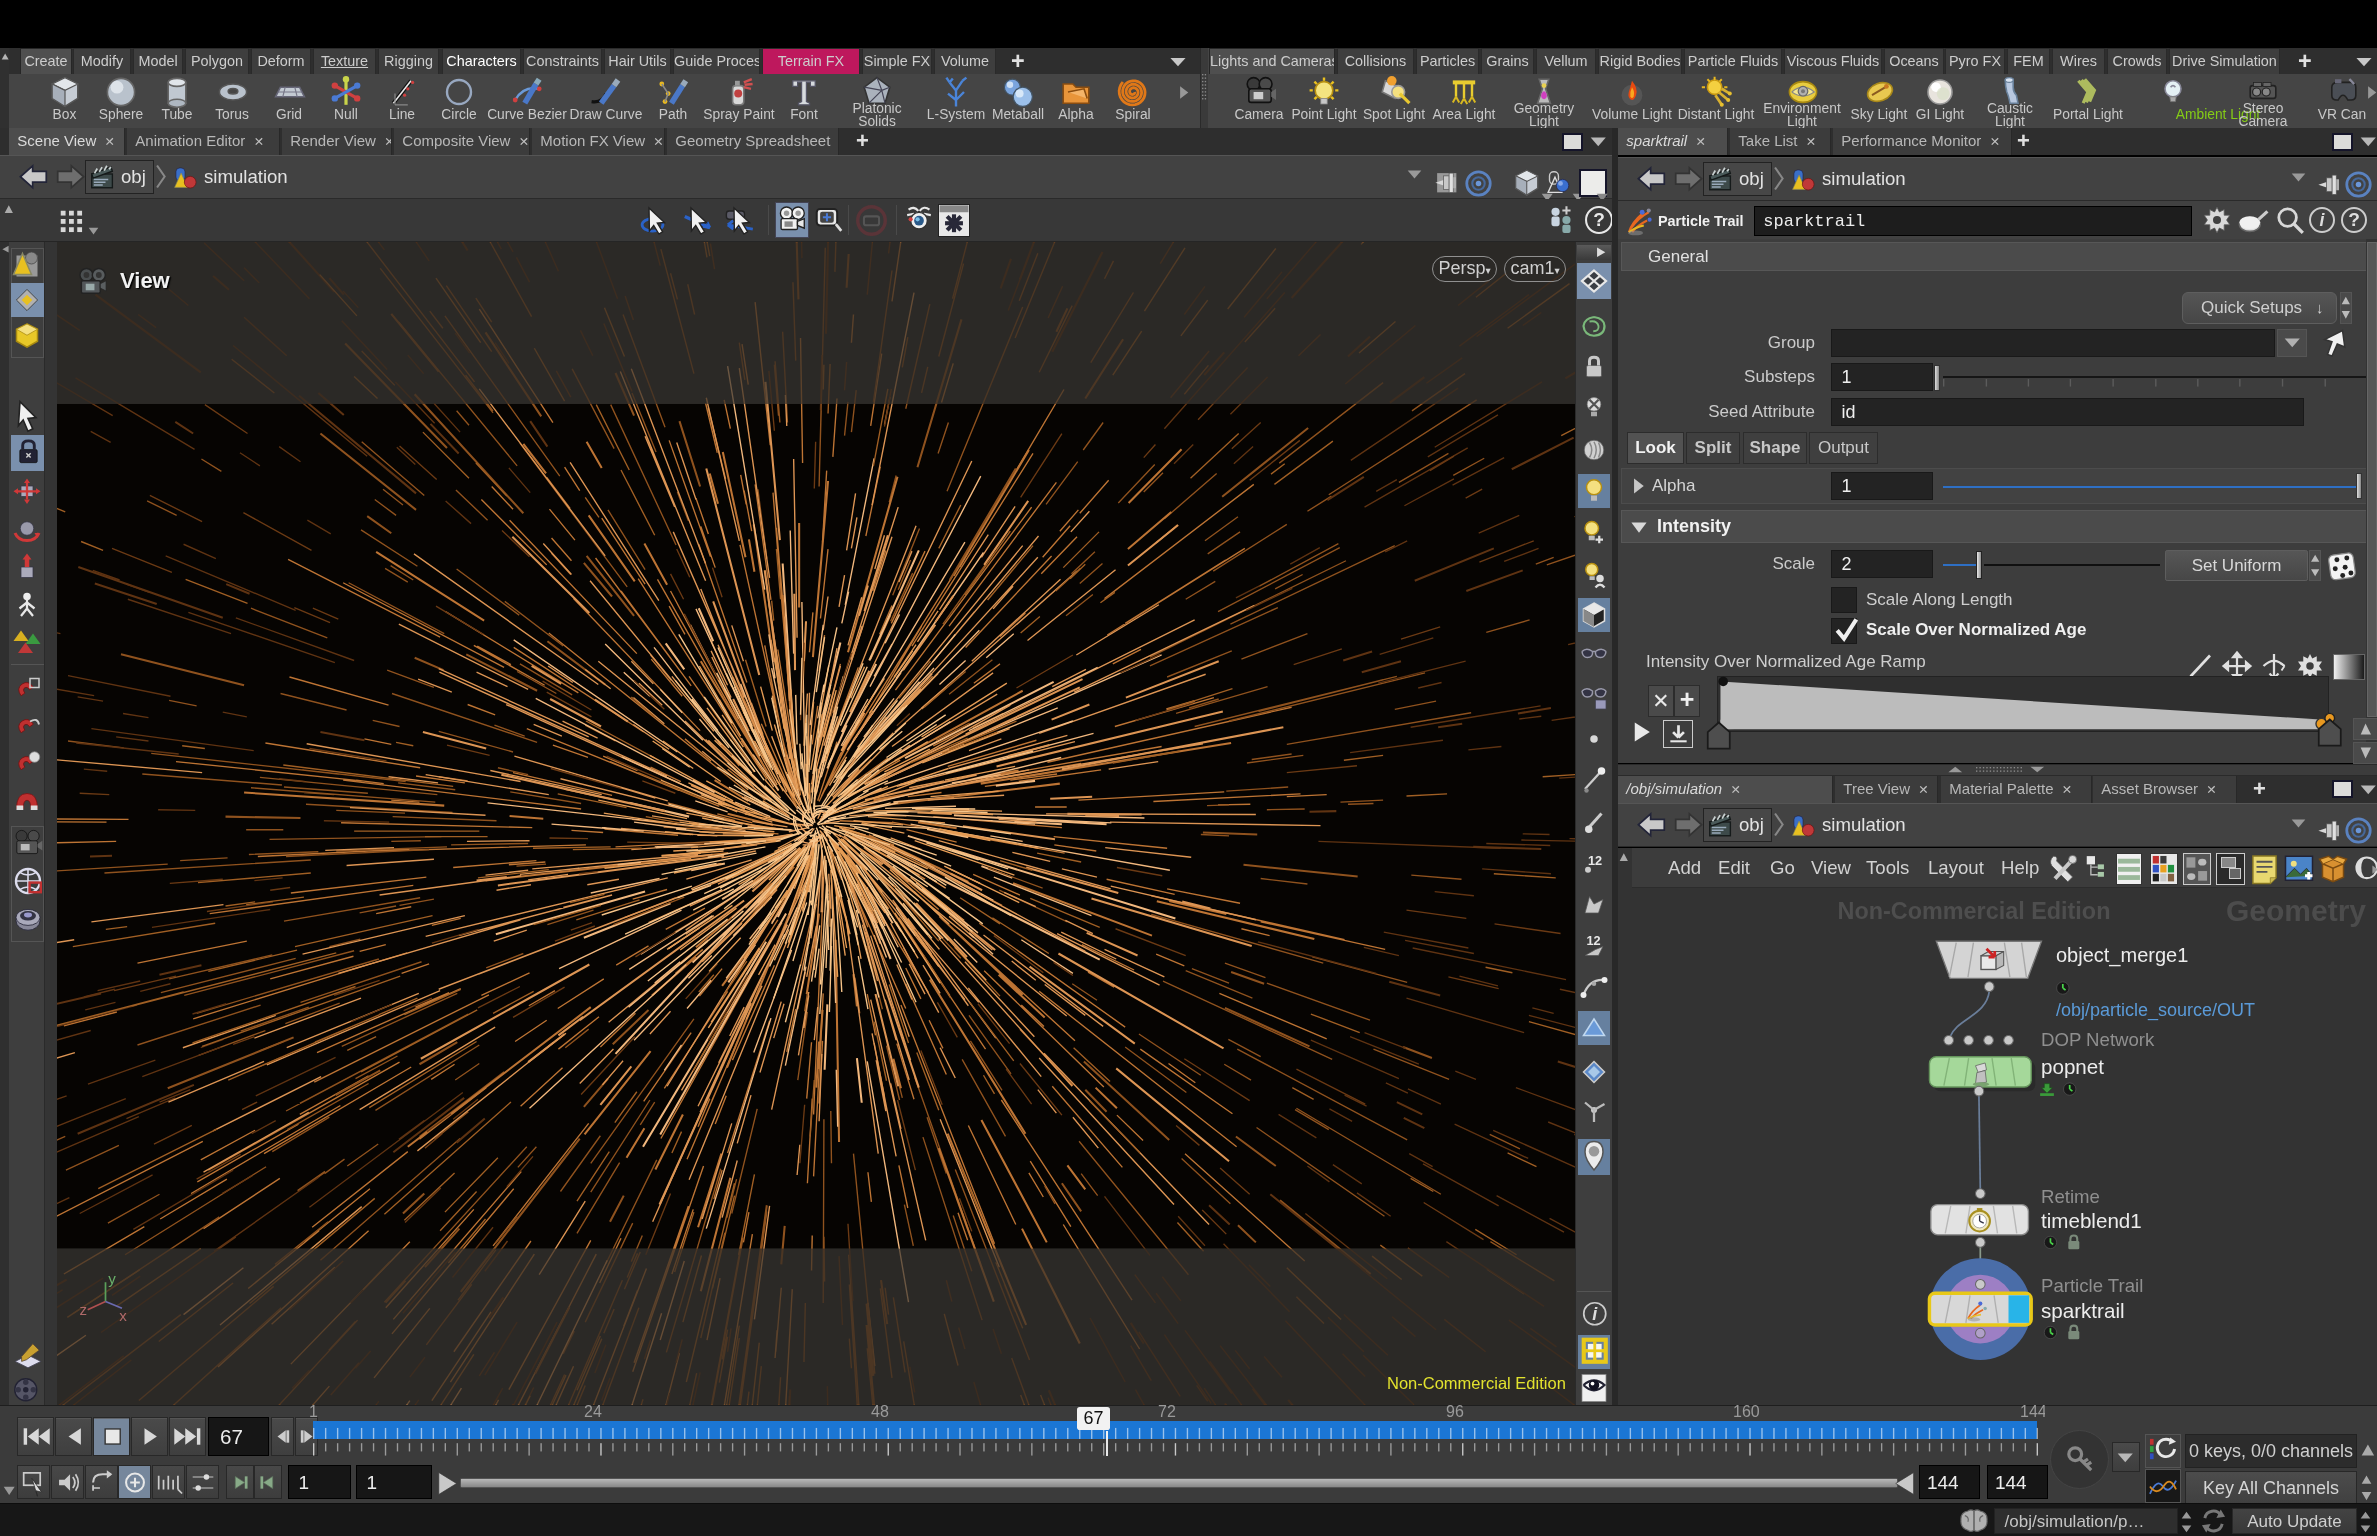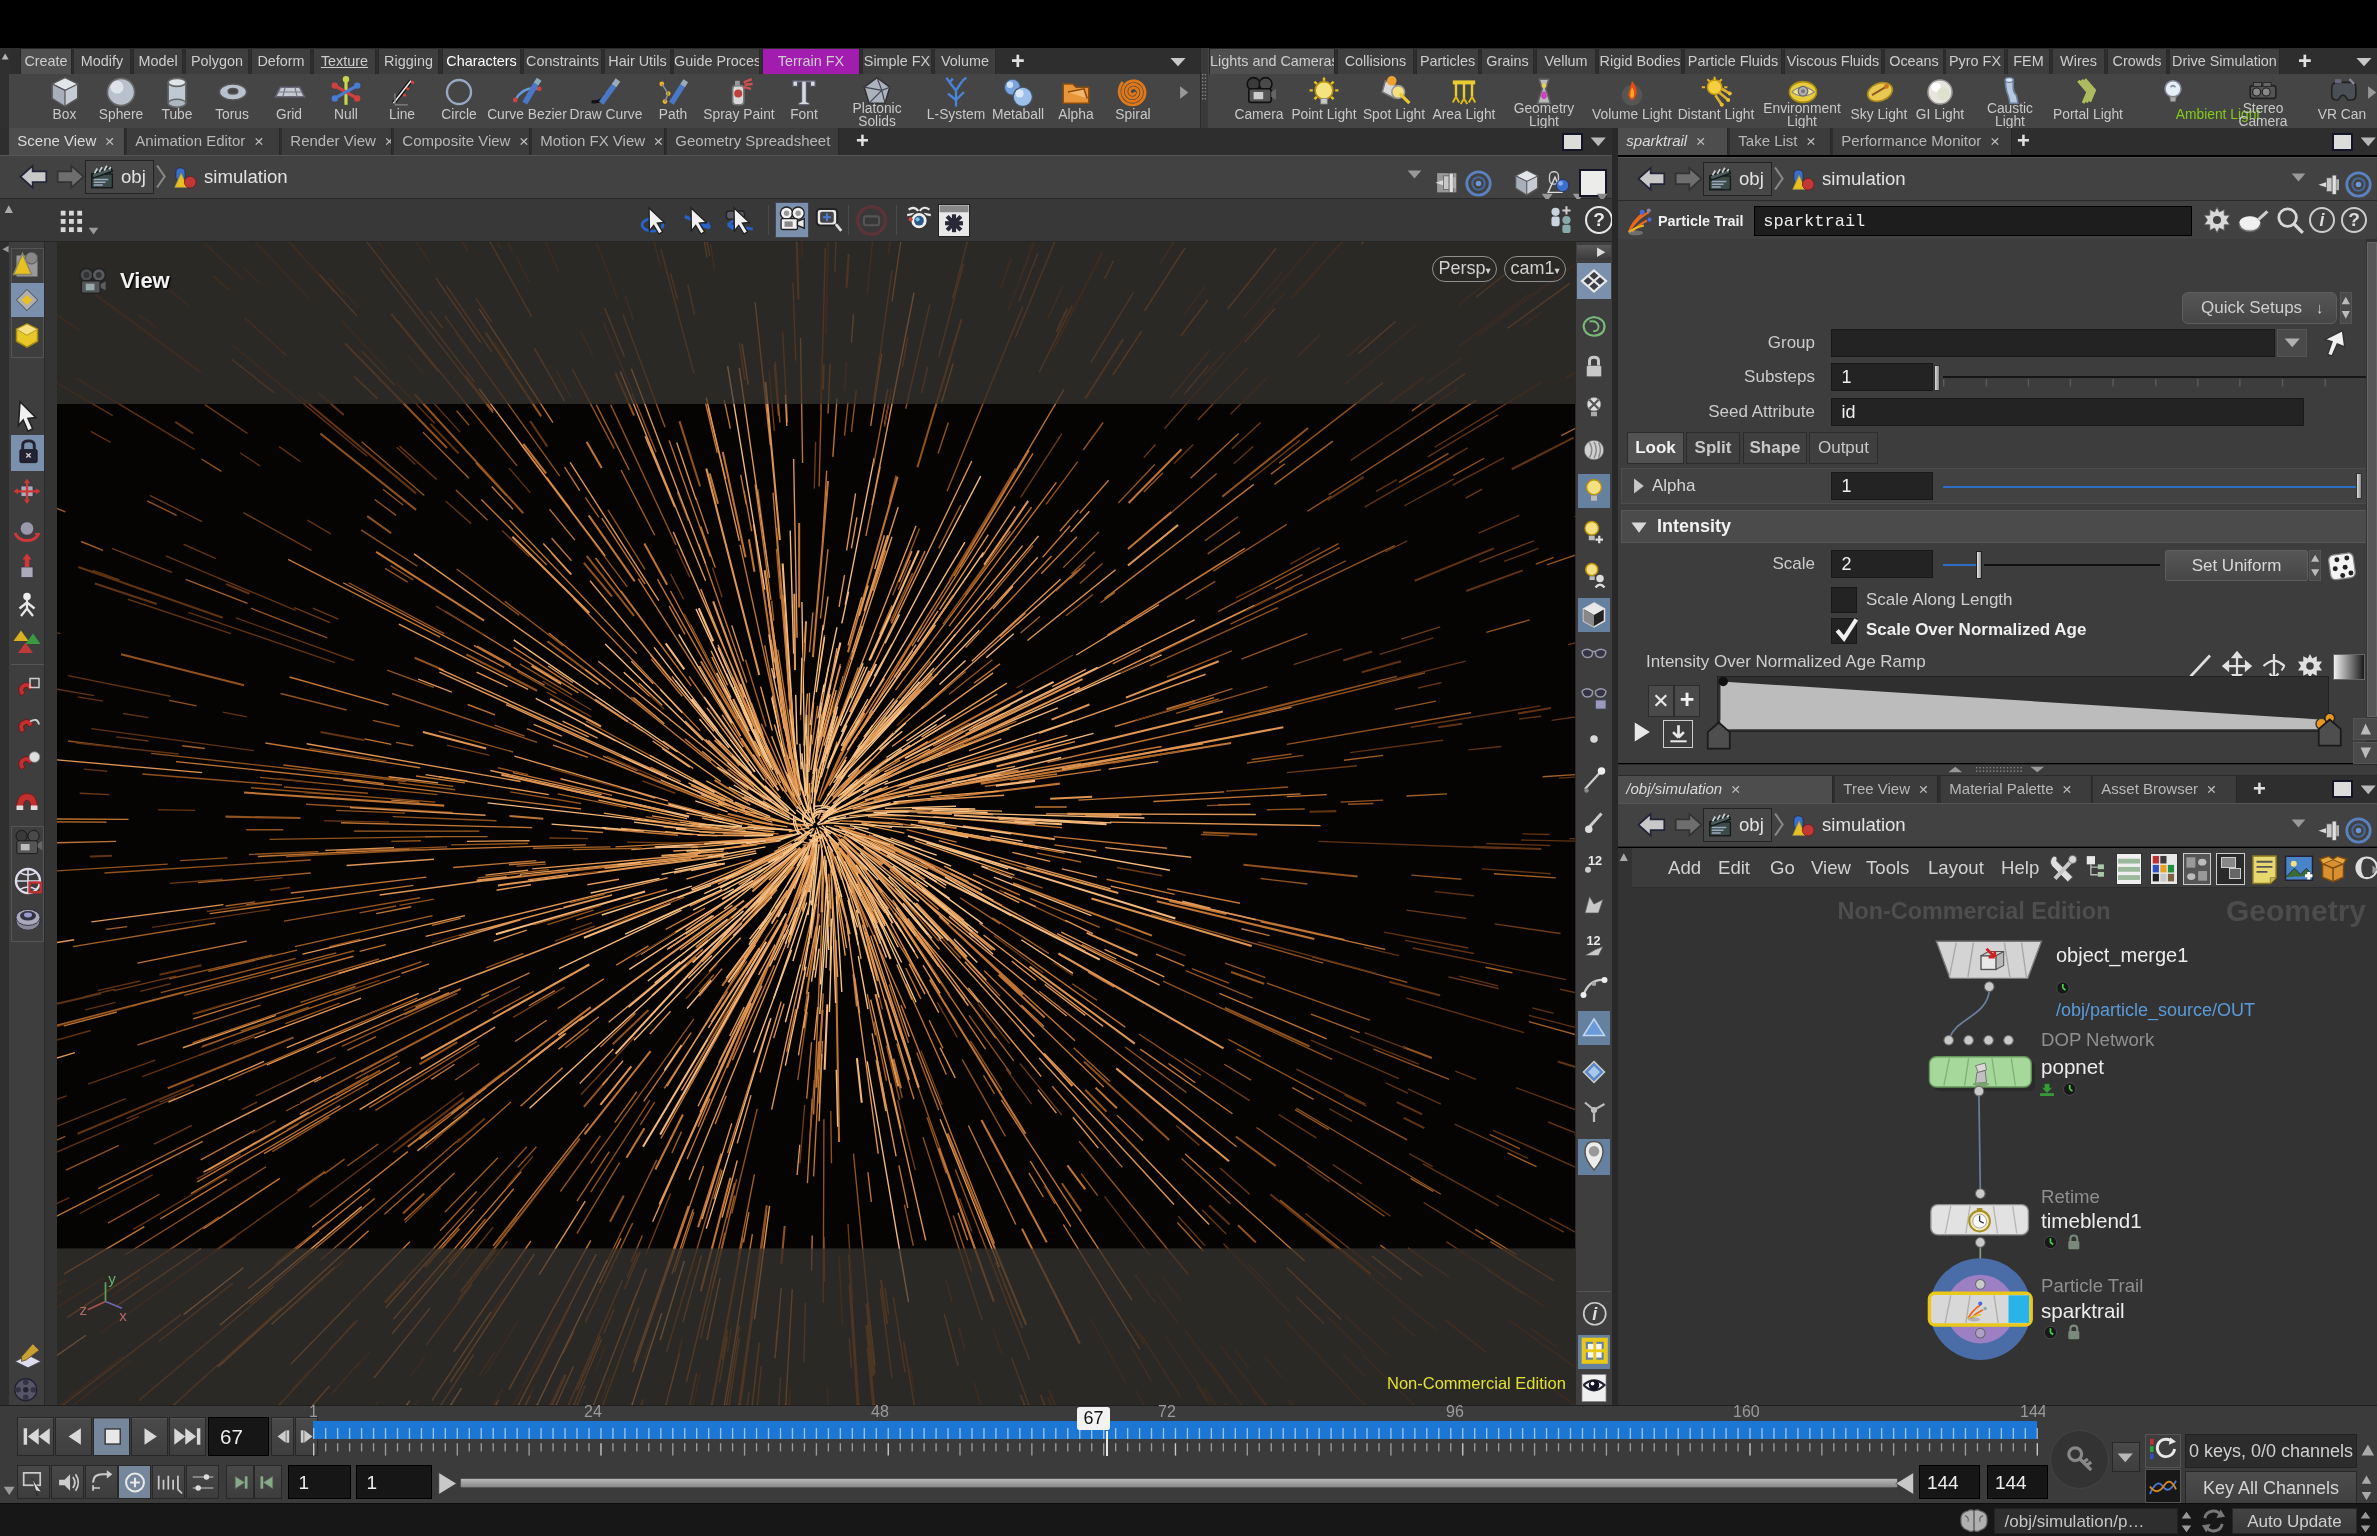--- a/index.html
+++ b/index.html
@@ -18,21 +18,21 @@
     <div class="t" style="left:73px;top:48px;width:58px;height:26px;background:#3e3e3e;border:0.7px solid #2a2a2a;border-bottom:none;color:#cdcdcd;font-size:14.4px;line-height:25px;text-align:center;overflow:hidden;">Modify</div>
     <div class="t" style="left:133px;top:48px;width:50px;height:26px;background:#3e3e3e;border:0.7px solid #2a2a2a;border-bottom:none;color:#cdcdcd;font-size:14.4px;line-height:25px;text-align:center;overflow:hidden;">Model</div>
     <div class="t" style="left:185px;top:48px;width:64px;height:26px;background:#3e3e3e;border:0.7px solid #2a2a2a;border-bottom:none;color:#cdcdcd;font-size:14.4px;line-height:25px;text-align:center;overflow:hidden;">Polygon</div>
     <div class="t" style="left:251px;top:48px;width:60px;height:26px;background:#3e3e3e;border:0.7px solid #2a2a2a;border-bottom:none;color:#cdcdcd;font-size:14.4px;line-height:25px;text-align:center;overflow:hidden;">Deform</div>
     <div class="t" style="left:313px;top:48px;width:63px;height:26px;background:#3e3e3e;border:0.7px solid #2a2a2a;border-bottom:none;color:#cdcdcd;font-size:14.4px;line-height:25px;text-align:center;overflow:hidden;text-decoration:underline;">Texture</div>
     <div class="t" style="left:378px;top:48px;width:61px;height:26px;background:#3e3e3e;border:0.7px solid #2a2a2a;border-bottom:none;color:#cdcdcd;font-size:14.4px;line-height:25px;text-align:center;overflow:hidden;">Rigging</div>
     <div class="t" style="left:442px;top:48px;width:79px;height:26px;background:#3e3e3e;border:0.7px solid #2a2a2a;border-bottom:none;color:#ffffff;font-size:14.4px;line-height:25px;text-align:center;overflow:hidden;">Characters</div>
     <div class="t" style="left:523px;top:48px;width:79px;height:26px;background:#3e3e3e;border:0.7px solid #2a2a2a;border-bottom:none;color:#cdcdcd;font-size:14.4px;line-height:25px;text-align:center;overflow:hidden;">Constraints</div>
     <div class="t" style="left:604px;top:48px;width:67px;height:26px;background:#3e3e3e;border:0.7px solid #2a2a2a;border-bottom:none;color:#cdcdcd;font-size:14.4px;line-height:25px;text-align:center;overflow:hidden;">Hair Utils</div>
     <div class="t" style="left:673px;top:48px;width:87px;height:26px;background:#3e3e3e;border:0.7px solid #2a2a2a;border-bottom:none;color:#cdcdcd;font-size:14.4px;line-height:25px;text-align:center;overflow:hidden;">Guide Process</div>
-    <div class="t" style="left:762px;top:48px;width:98px;height:26px;background:#a21caf;border:0.7px solid #2a2a2a;border-bottom:none;color:#cdcdcd;font-size:14.4px;line-height:25px;text-align:center;overflow:hidden;">Terrain FX</div>
+    <div class="t" style="left:762px;top:48px;width:98px;height:26px;background:#be185d;border:0.7px solid #2a2a2a;border-bottom:none;color:#cdcdcd;font-size:14.4px;line-height:25px;text-align:center;overflow:hidden;">Terrain FX</div>
     <div class="t" style="left:862px;top:48px;width:70px;height:26px;background:#3e3e3e;border:0.7px solid #2a2a2a;border-bottom:none;color:#cdcdcd;font-size:14.4px;line-height:25px;text-align:center;overflow:hidden;">Simple FX</div>
     <div class="t" style="left:934px;top:48px;width:62px;height:26px;background:#3e3e3e;border:0.7px solid #2a2a2a;border-bottom:none;color:#cdcdcd;font-size:14.4px;line-height:25px;text-align:center;overflow:hidden;">Volume</div>
     <div class="t" style="left:1004px;top:52px;width:27.5px;height:19px;color:#e0e0e0;font-size:23.4px;line-height:18px;text-align:center;font-weight:bold;">+</div>
     <svg style="left:1169px;top:56px" width="18" height="12.4" viewBox="0 0 26 18">
       <path d="M2 3 L24 3 L13 15 Z" fill="#c8c8c8"></path>
     </svg>
     <div class="" style="left:1200px;top:48px;width:8.3px;height:80px;background:#3a3a3a;border-left:1.4px solid #2a2a2a;"></div>
     <svg style="left:1202px;top:74px" width="5.5" height="27.5" viewBox="0 0 8 40">
       <rect x="0" y="0" width="2" height="2" fill="#888"></rect>
       <rect x="4" y="0" width="2" height="2" fill="#888"></rect>
@@ -786,20 +786,21 @@
     </svg>
     <svg style="left:2306px;top:204px" width="32" height="32" viewBox="0 0 40 40">
       <circle cx="20" cy="20" r="15" fill="none" stroke="#ccc" stroke-width="2.5"></circle>
       <text x="20" y="28" text-anchor="middle" font-size="22" font-style="italic" font-weight="bold" font-family="Liberation Serif" fill="#ddd">i</text>
     </svg>
     <svg style="left:2338px;top:204px" width="32" height="32" viewBox="0 0 40 40">
       <circle cx="20" cy="20" r="15" fill="none" stroke="#ccc" stroke-width="2.5"></circle>
       <text x="20" y="28" text-anchor="middle" font-size="24" font-weight="bold" font-family="Liberation Sans" fill="#ddd">?</text>
     </svg>
     <div class="" style="left:1618px;top:239px;width:759px;height:524px;background:#3d3d3d;"></div>
+    <div class="t" style="left:1621px;top:242px;width:748px;height:29px;background:#4b4b4b;border:0.7px solid #575757;color:#e0e0e0;font-size:17px;line-height:27.5px;padding-left:26px;">General</div>
     <div class="t" style="left:2182px;top:292px;width:155px;height:32px;background:linear-gradient(#555,#464646);border:0.7px solid #5e5e5e;border-radius:6px;color:#cfcfcf;font-size:17px;line-height:30px;padding-left:18px;">Quick Setups<span style="position:absolute;right:12.4px;font-size:15px;">↓</span></div>
     <div class="" style="left:2340px;top:292px;width:12.4px;height:32px;background:#4a4a4a;border:0.7px solid #555;"></div>
     <svg style="left:2341px;top:296px" width="9.6" height="23.4" viewBox="0 0 14 34">
       <path d="M7 1 L13 12 L1 12 Z M7 33 L13 22 L1 22 Z" fill="#bbb"></path>
     </svg>
     <div class="t" style="left:1526px;top:329px;width:289px;height:27.5px;color:#cbcbcb;font-size:17px;line-height:27.5px;text-align:right;">Group</div>
     <div class="t" style="left:1831px;top:329px;width:444px;height:27.5px;background:#232323;border:0.7px solid #191919;color:#efefef;font-size:18px;line-height:26px;padding-left:9.6px;"></div>
     <div class="" style="left:2277px;top:329px;width:30px;height:27.5px;background:#4a4a4a;border:0.7px solid #555;"></div>
     <svg style="left:2284px;top:337px" width="16.5" height="11.7" viewBox="0 0 24 17">
       <path d="M1 2 L23 2 L12 15 Z" fill="#b0b0b0"></path>

